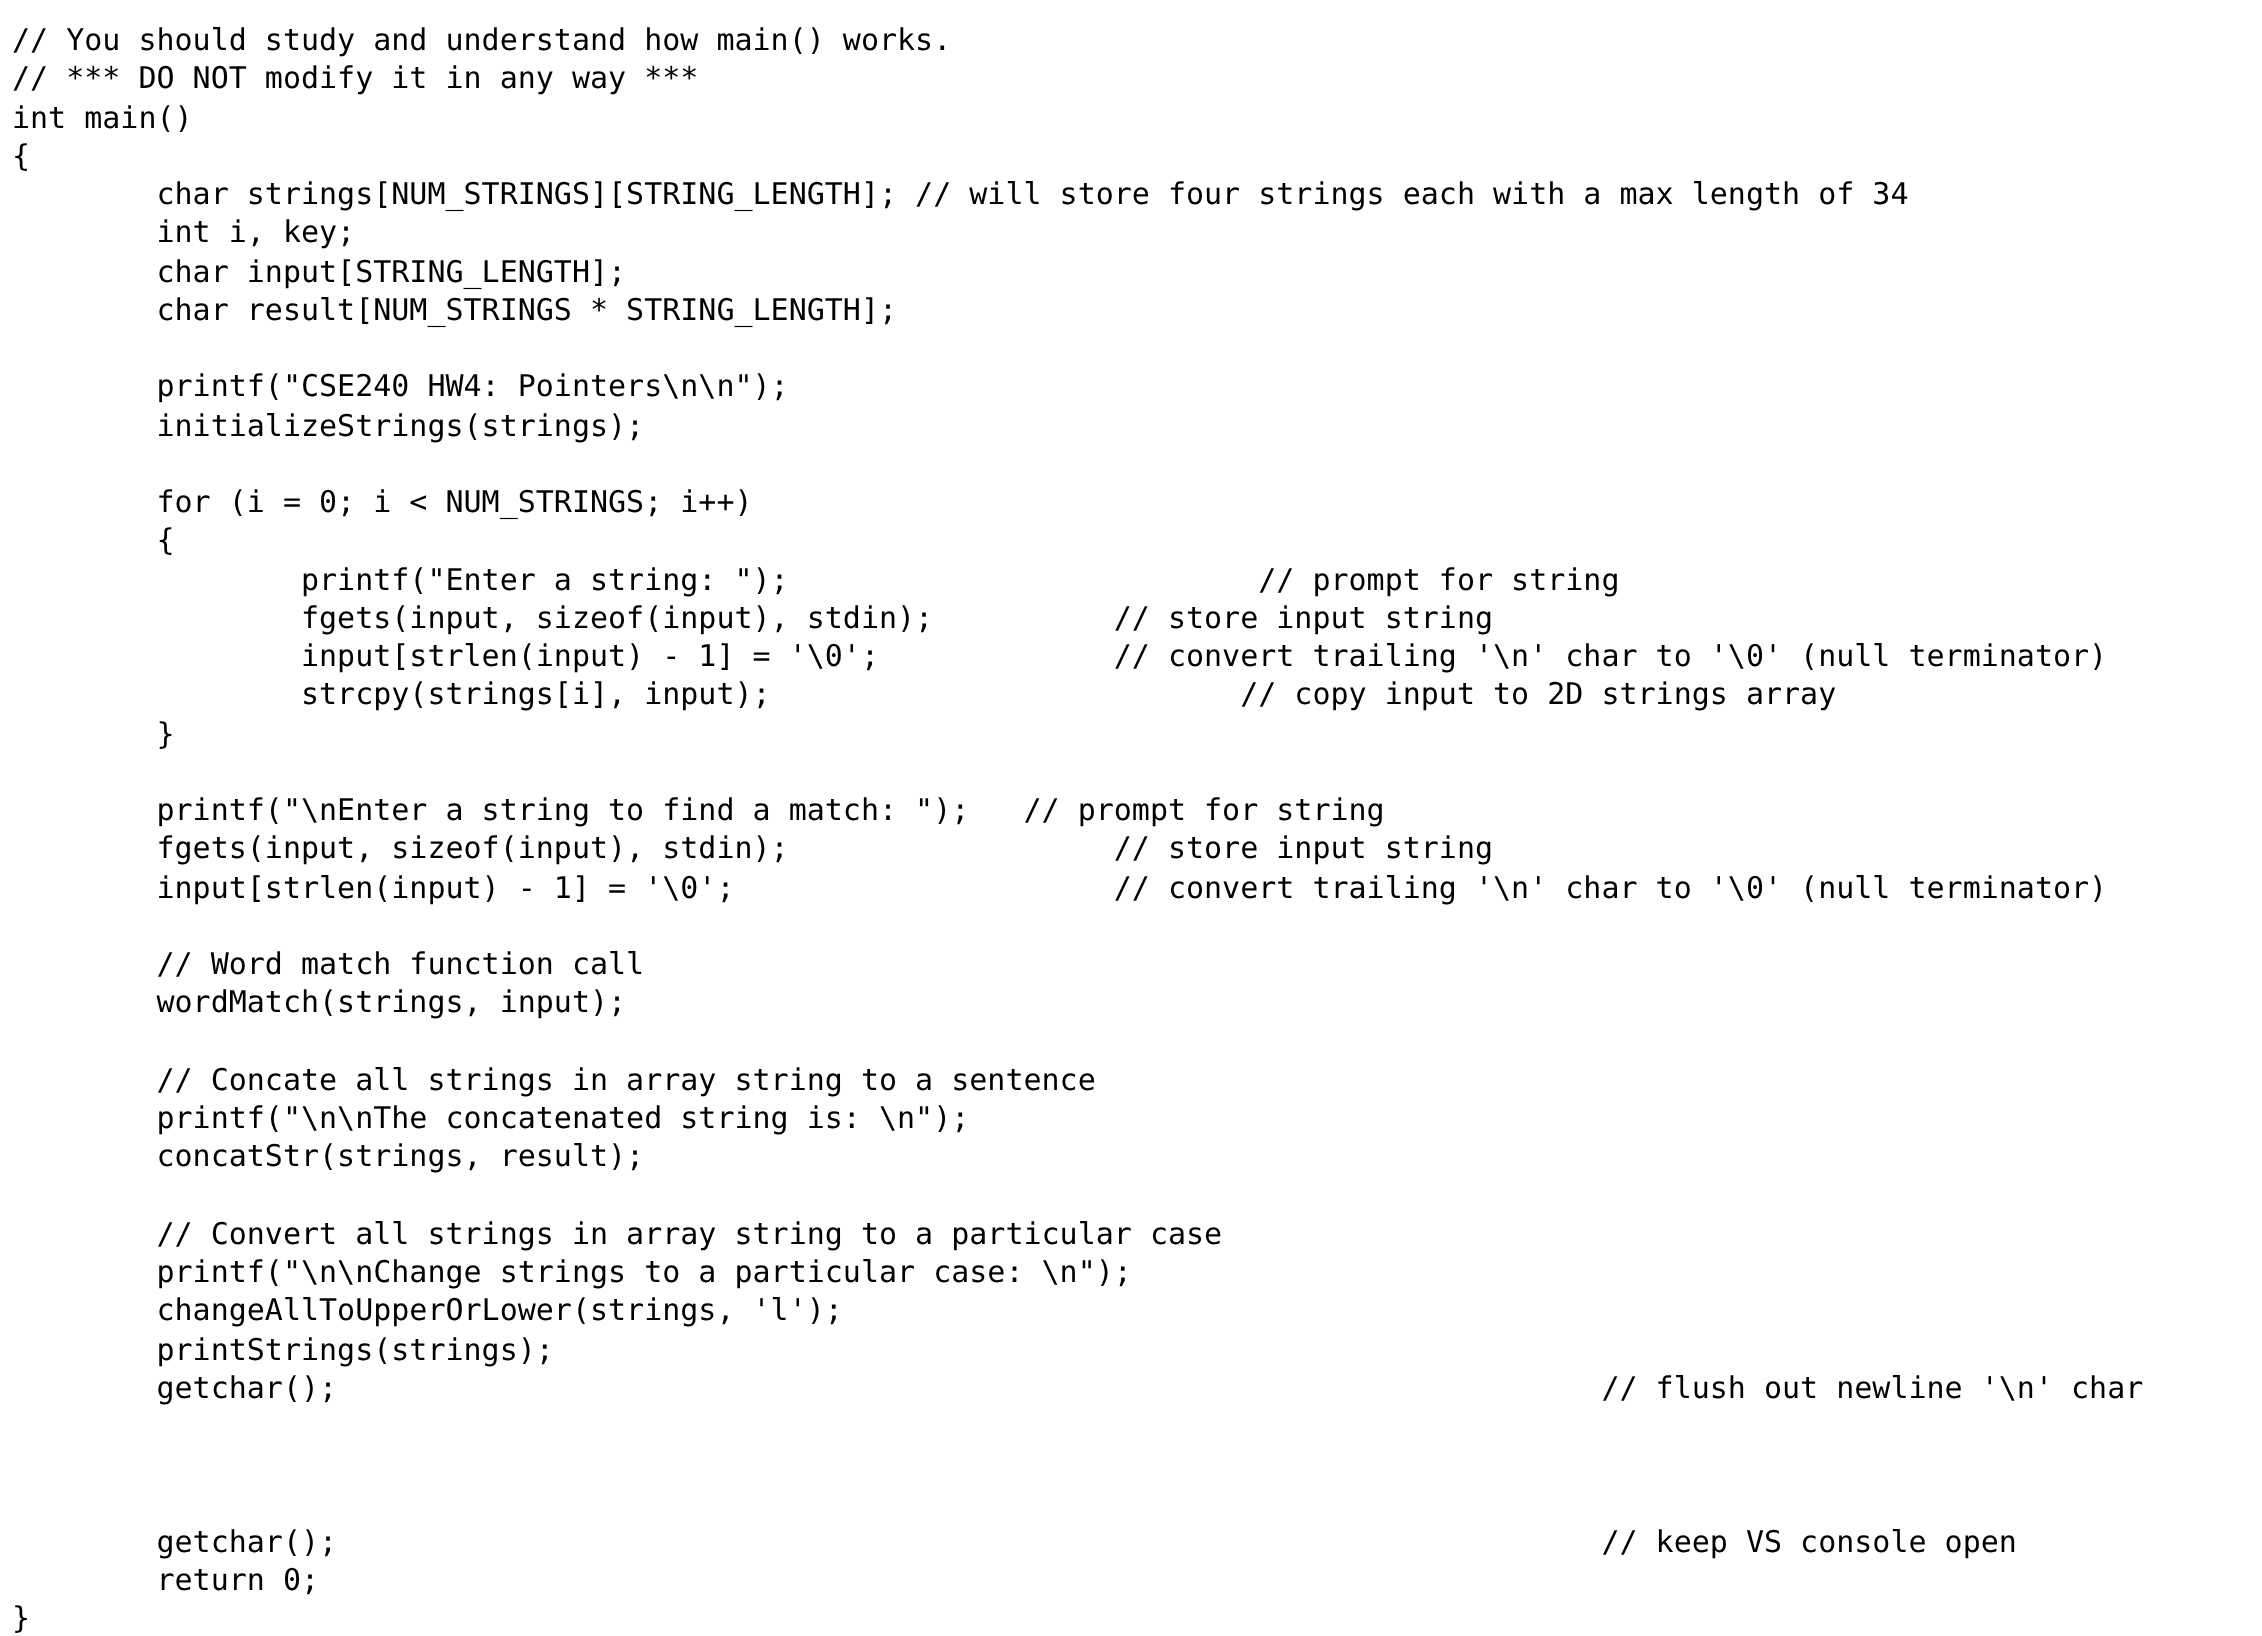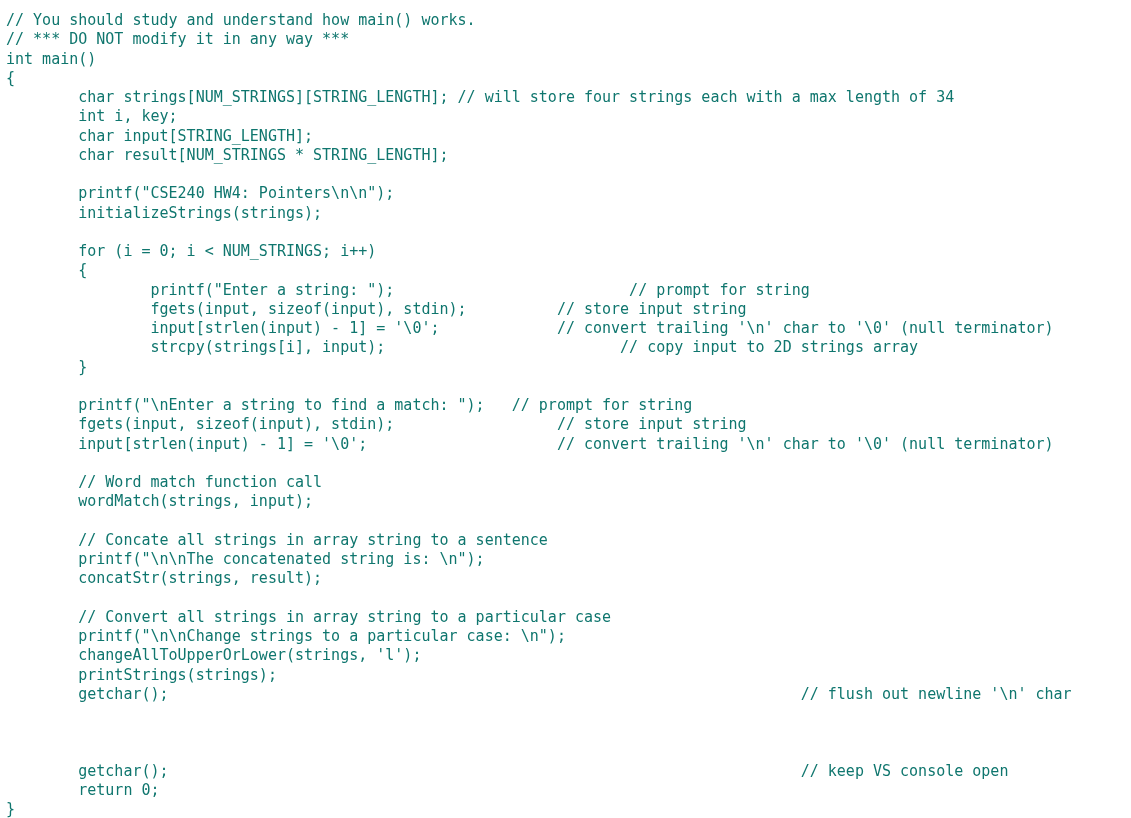--- a/index.html
+++ b/index.html
@@ -24,21 +24,21 @@
   }
   #code-listing {
     position: absolute;
     left: 6px;
     top: 11px;
     margin: 0;
     padding: 0;
     font-family: "DejaVu Sans Mono", monospace;
     font-size: 15px;
     line-height: 19.25px;
-    color: #0f766e;
+    color: #000000;
     white-space: pre;
     letter-spacing: 0px;
     font-weight: normal;
     -webkit-font-smoothing: none;
   }
   .code-line {
     display: block;
     height: 19.25px;
     white-space: pre;
     min-height: 19.25px;

